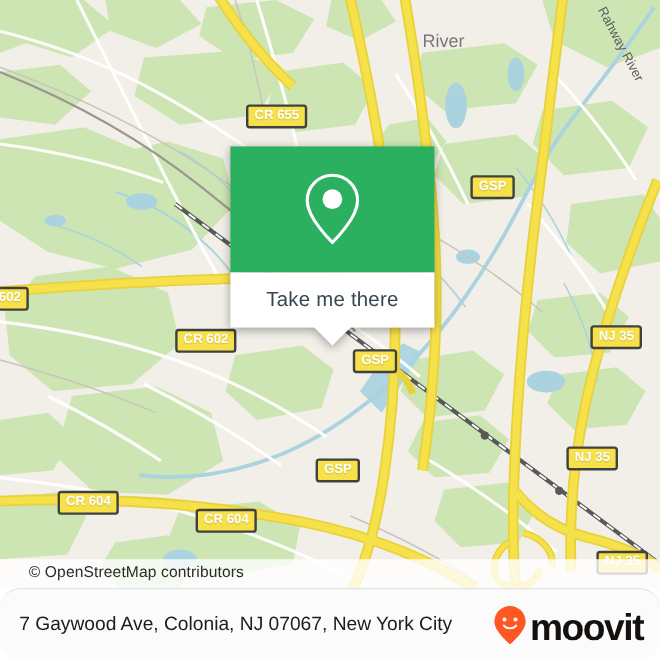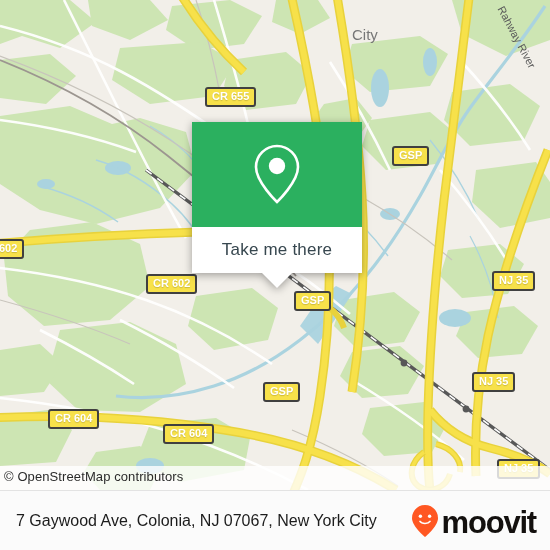--- a/index.html
+++ b/index.html
@@ -6,35 +6,35 @@
   body{width:550px;height:550px;font-family:"Liberation Sans",sans-serif;overflow:hidden;}
   #app{position:relative;width:550px;height:550px;overflow:hidden;background:#fff;}
 
   
   #map{position:absolute;left:0;top:0;width:550px;height:490px;overflow:hidden;background:#f2efe9;}
   #map svg{position:absolute;left:0;top:0;}
 
   
   #attrib{position:absolute;left:0;top:466px;width:550px;height:24px;
           background:rgba(255,255,255,0.80);box-sizing:border-box;
-          padding:3px 0 0 4px;font-size:13px;color:#2b2b2b;letter-spacing:.1px;}
+          padding:3px 0 0 24px;font-size:13px;color:#2b2b2b;letter-spacing:.1px;}
 
   
   #card{position:absolute;left:192px;top:122px;width:170px;
         filter:drop-shadow(0 2px 4px rgba(0,0,0,.35));}
   #card-head{height:105px;background:#2bb05f;display:flex;align-items:center;justify-content:center;}
   #card-foot{height:46px;background:#fff;display:flex;align-items:center;justify-content:center;position:relative;}
   #card-foot-label{font-size:17px;color:#37474f;letter-spacing:.2px;}
   #card-pointer{position:absolute;left:50%;bottom:-15px;margin-left:-16px;width:0;height:0;
         border-left:16px solid transparent;border-right:16px solid transparent;border-top:16px solid #fff;}
 
   
   #footer{position:absolute;left:0;top:490px;width:550px;height:60px;background:#fbfbfb;
           border-top:1px solid #e3e3e3;display:flex;align-items:center;
-          justify-content:space-between;box-sizing:border-box;padding:0 14px 0 16px;}
+          justify-content:space-between;box-sizing:border-box;padding:0 14px 0 16px;border-radius:17px;}
   #footer-address{font-size:16px;color:#1c1c1c;white-space:nowrap;}
   #brand{display:flex;align-items:flex-end;gap:2px;}
   #brand-word{font-size:31px;font-weight:bold;color:#13100e;letter-spacing:-1.2px;line-height:1;}
 
   
   .shield{position:absolute;background:#f7e14a;border:2px solid #404040;border-radius:3px;
           color:#fff;font-size:11px;font-weight:bold;padding:1px 5px 2px 5px;
           text-shadow:0 1px 1px rgba(0,0,0,.18);white-space:nowrap;line-height:1.15;}
   .placename{position:absolute;color:#777;font-size:15px;white-space:nowrap;}
   .rivername{position:absolute;color:#5a5a5a;font-size:11px;white-space:nowrap;}
@@ -171,21 +171,21 @@
           <path d="M316,300 C330,306 340,316 344,328"></path>
           <path d="M328,232 C340,238 350,246 356,256"></path>
         </g>
         <g fill="none" stroke="#f7e14a" stroke-width="3.4">
           <path d="M424,452 C410,462 408,478 418,486 C430,494 446,488 450,474"></path>
           <path d="M436,444 C452,448 462,460 460,472"></path>
         </g>
       </g>
     </svg>
 
-    <div class="placename" style="left:352px;top:26px;">City</div>
+    <div class="placename" style="left:352px;top:26px;">River</div>
     <div class="rivername" style="left:506px;top:4px;transform:rotate(62deg);transform-origin:left top;">Rahway River</div>
 
     <div class="shield" style="left:205px;top:87px;">CR 655</div>
     <div class="shield" style="left:392px;top:146px;">GSP</div>
     <div class="shield" style="left:-8px;top:239px;">602</div>
     <div class="shield" style="left:146px;top:234px;margin-top:40px;">CR 602</div>
     <div class="shield" style="left:492px;top:271px;">NJ 35</div>
     <div class="shield" style="left:294px;top:291px;">GSP</div>
     <div class="shield" style="left:472px;top:372px;">NJ 35</div>
     <div class="shield" style="left:263px;top:382px;">GSP</div>

